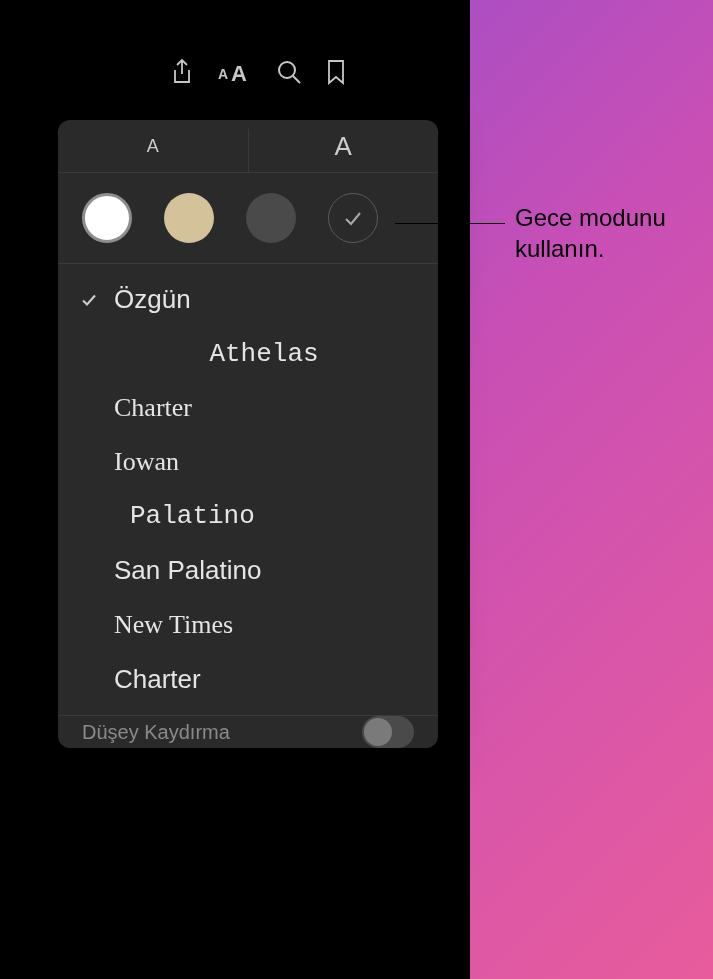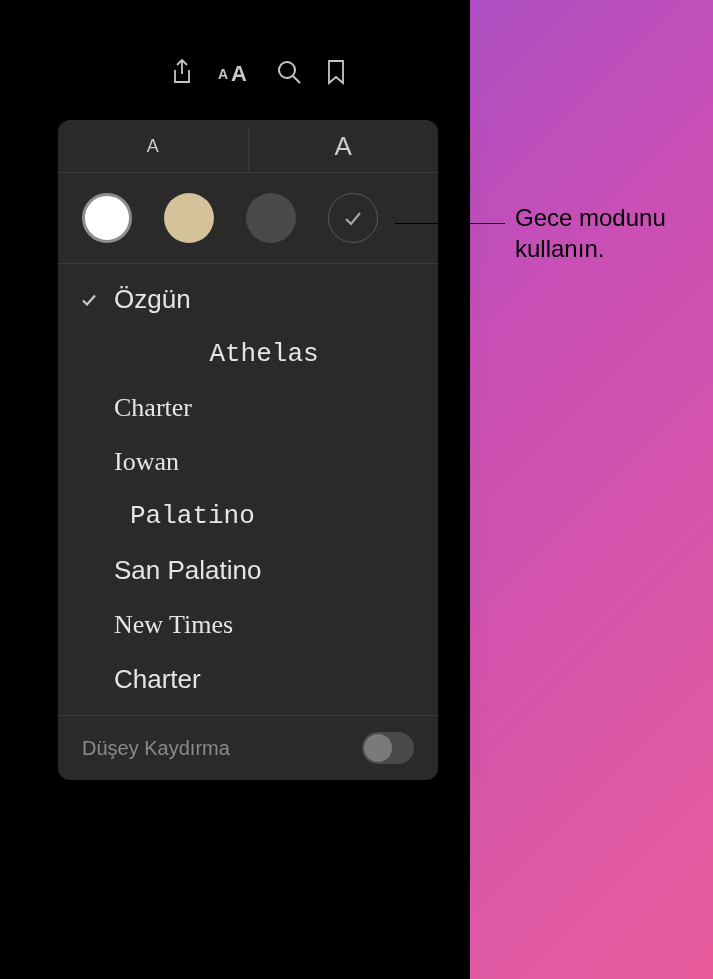--- a/index.html
+++ b/index.html
@@ -113,21 +113,21 @@
     .font-iowan { font-family: Liberation Serif, serif; }
     .font-palatino { font-family: Liberation Mono, monospace; margin-left: 16px; }
     .font-sf { font-family: -apple-system, sans-serif; }
     .font-ny { font-family: "New York", "Times New Roman", serif; }
     .font-seravek { font-family: Seravek, sans-serif; }
     .font-tnr { font-family: "Times New Roman", serif; }
     .scroll-row {
       display: flex;
       align-items: center;
       justify-content: space-between;
-      padding: 16px 24px;
+      padding: 0 24px;
       border-top: 1px solid #3a3a3a;
       color: #8a8a8a;
       font-size: 20px;
     }
     .toggle {
       width: 52px;
       height: 32px;
       background: #4a4a4a;
       border-radius: 16px;
       position: relative;

